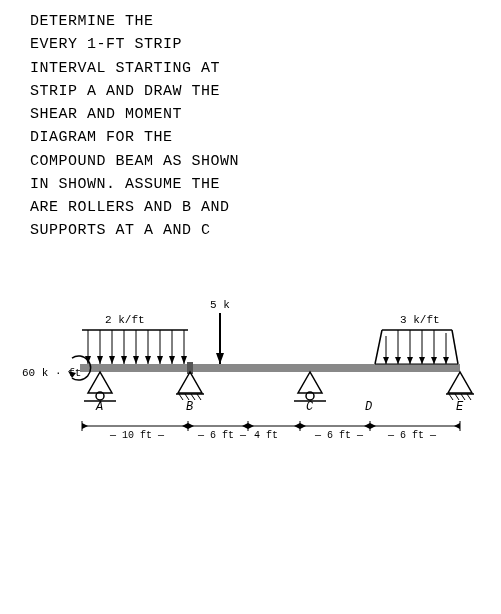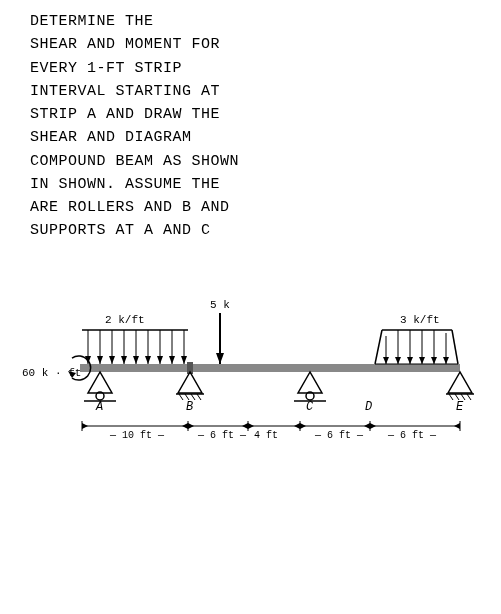--- a/index.html
+++ b/index.html
@@ -43,25 +43,25 @@
       width: 470px;
       height: 200px;
     }
   </style>
 </head>
 <body>
 
 <div id="page">
   <div id="text-block">
     <div>DETERMINE    THE</div>
-    <div>SHEAR  AND  MOMENT  FOR</div>
     <div>EVERY      1-FT    STRIP</div>
     <div>INTERVAL  STARTING   AT</div>
     <div>STRIP  A  AND  DRAW  THE</div>
-    <div>SHEAR      AND     DIAGRAM</div>
+    <div>SHEAR      AND     MOMENT</div>
+    <div>DIAGRAM       FOR     THE</div>
     <div>COMPOUND BEAM AS SHOWN</div>
     <div>IN SHOWN.  ASSUME  THE</div>
     <div>ARE ROLLERS AND B AND</div>
     <div>SUPPORTS  AT  A  AND  C</div>
   </div>
 
   <div id="diagram">
     <svg id="beam-diagram" viewBox="0 0 470 200">
 
       <rect x="60" y="106" width="110" height="8" fill="#888"></rect>

